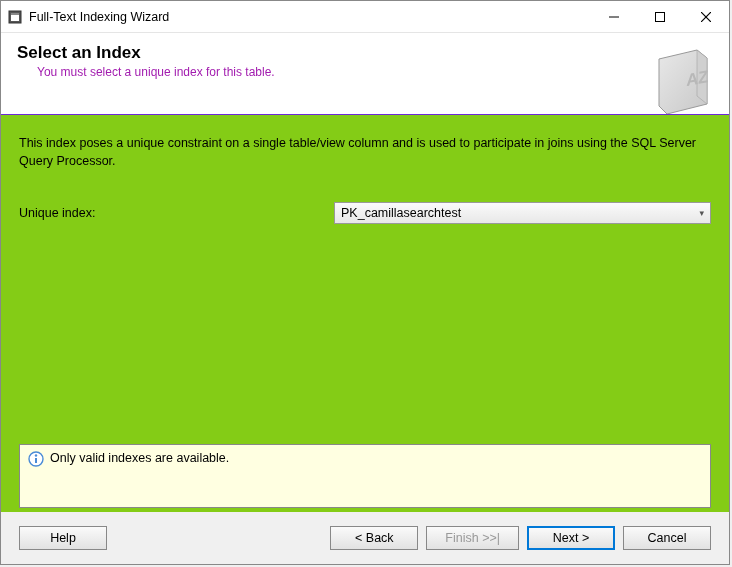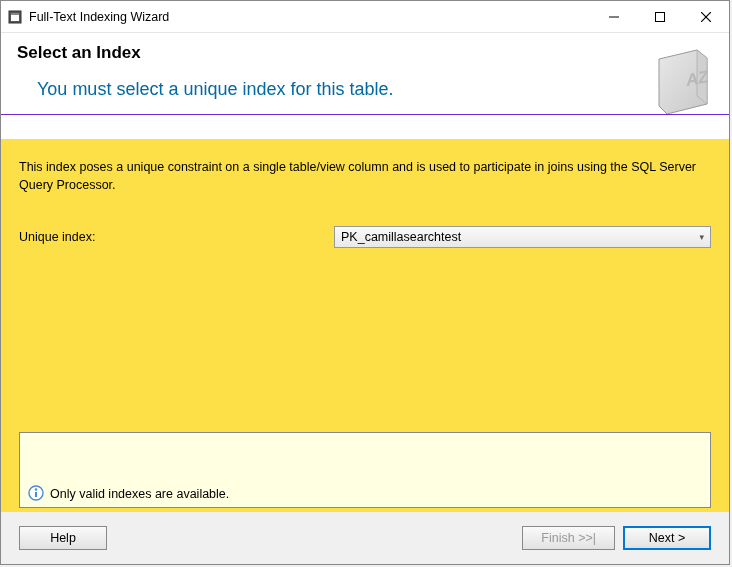--- a/index.html
+++ b/index.html
@@ -62,38 +62,37 @@
       border-bottom: 1px solid #6d28d9;
       position: relative;
       padding: 10px 16px 0 16px;
     }
     .header-title {
       font-size: 17px;
       font-weight: bold;
       color: #000;
     }
     .header-subtitle {
-      font-size: 18px;
-      color: #0369a1;
+      font-size: 12px;
+      color: #a21caf;
       padding-left: 20px;
-      margin-top: 16px;
+      margin-top: 2px;
     }
     .header-book {
       position: absolute;
       right: 10px;
       bottom: 0;
       width: 70px;
       height: 70px;
     }
     .content {
       flex: 1;
-      background: #fde047;
+      background: #84cc16;
       padding: 20px 18px 0 18px;
       position: relative;
-      margin-top: 24px;
     }
     .desc-text {
       font-size: 12.5px;
       color: #000;
       line-height: 1.4;
       margin-bottom: 32px;
     }
     .field-row {
       display: flex;
       align-items: center;
@@ -120,26 +119,26 @@
     }
     .dropdown-chevron {
       font-size: 9px;
       color: #555;
     }
     .info-box {
       position: absolute;
       left: 18px;
       right: 18px;
       bottom: 4px;
-      height: 76px;
+      height: 64px;
       background: #ffffe1;
       border: 1px solid #888;
       padding: 6px 8px;
       display: flex;
-      align-items: flex-end;
+      align-items: flex-start;
       font-size: 12.5px;
     }
     .info-icon {
       width: 16px;
       height: 16px;
       margin-right: 6px;
       flex-shrink: 0;
     }
     .footer {
       height: 52px;
@@ -241,17 +240,19 @@
           <rect x="7" y="7" width="2" height="5" fill="#4a8bd6"></rect>
         </svg>
       </span>
       <span>Only valid indexes are available.</span>
     </div>
   </div>
 
   <div class="footer">
     <button class="btn help">Help</button>
     <div class="footer-spacer"></div>
+    <button class="btn">&lt; Back</button>
     <button class="btn disabled">Finish &gt;&gt;|</button>
     <button class="btn primary">Next &gt;</button>
+    <button class="btn">Cancel</button>
   </div>
 
 </div>
 
 </body></html>

